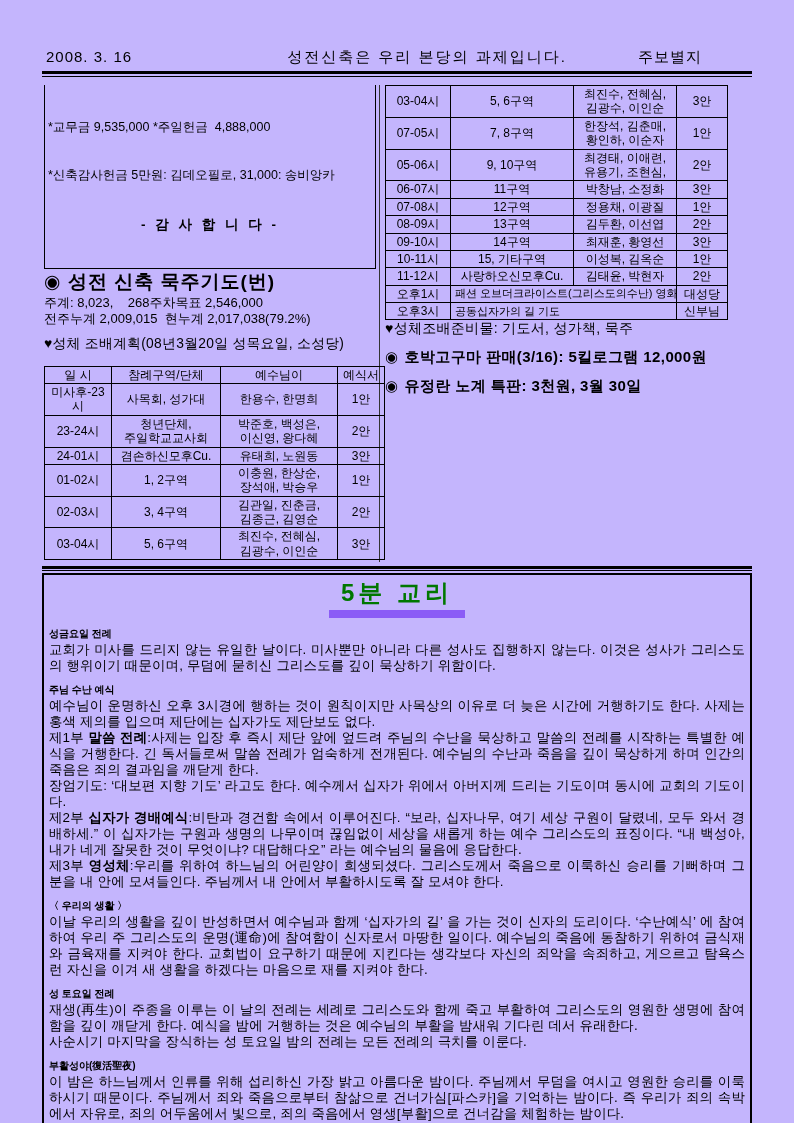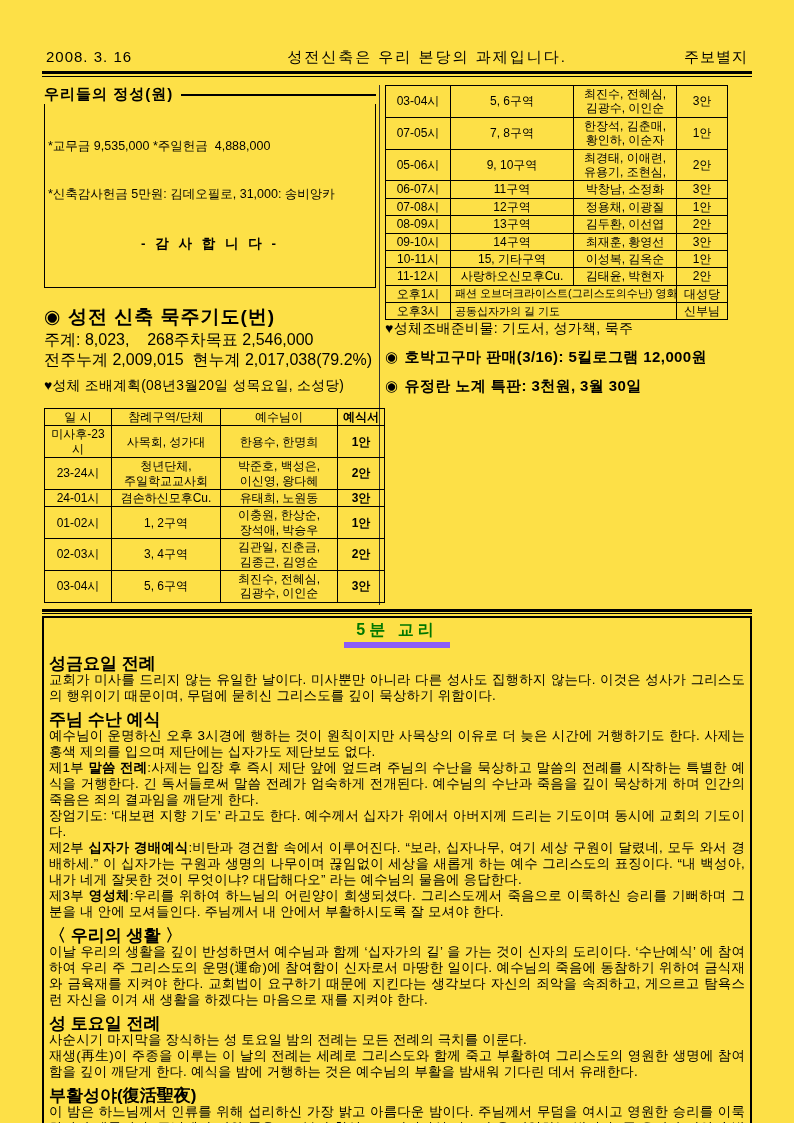--- a/index.html
+++ b/index.html
@@ -1,88 +1,84 @@
 <!DOCTYPE html>
 <html lang="ko"><head>
 <meta charset="utf-8">
 <style>
   html,body{margin:0;padding:0;background:#fff;}
   body{font-family:"Liberation Sans","DejaVu Sans",sans-serif;color:#000;}
-  .page{position:relative;width:794px;height:1123px;background:#fde047;overflow:hidden;}
+  .page{position:relative;width:794px;height:1123px;background:#c4b5fd;overflow:hidden;}
   .content{position:absolute;left:42px;top:48px;width:710px;}
 
   
   .hdr{display:flex;align-items:baseline;font-size:15px;letter-spacing:1px;padding:0 4px;}
   .hdr-date{width:170px;}
   .hdr-title{flex:1;text-align:center;letter-spacing:2px;}
-  .hdr-right{width:110px;text-align:right;}
+  .hdr-right{width:110px;text-align:left;}
   .dblrule{border-top:3px solid #000;height:2px;border-bottom:1px solid #000;margin-top:4px;}
 
   
   .cols{display:flex;margin-top:8px;}
   .col-left{width:338px;border-right:1px solid #333;padding:0 3px 2px 2px;box-sizing:border-box;}
   .col-right{width:334px;padding-left:5px;box-sizing:border-box;}
 
   
   .obox-head{display:flex;align-items:center;font-weight:bold;font-size:15px;letter-spacing:1px;}
   .obox-line{flex:1;height:0;border-top:2px solid #000;margin-left:8px;}
   .obox-body{border:1px solid #000;border-top:none;padding:1px 3px 2px;font-size:12.5px;line-height:1.3;white-space:pre-wrap;}
   .obox-thanks{text-align:center;font-weight:bold;font-size:13.5px;letter-spacing:3px;}
 
-  .rosary-h{font-size:19px;font-weight:bold;letter-spacing:1px;margin-top:16px;white-space:nowrap;}
-  .rosary-lines div{font-size:16px;line-height:1.25;white-space:pre-wrap;}
+  .rosary-h{font-size:19px;font-weight:bold;letter-spacing:1px;margin-top:0;white-space:nowrap;}
+  .rosary-lines div{font-size:13px;line-height:1.25;white-space:pre-wrap;}
 
   .ador-h{font-size:13.8px;margin-top:7px;margin-bottom:13px;letter-spacing:0.3px;}
 
   table.grid{border-collapse:collapse;width:100%;font-size:12px;table-layout:fixed;}
   .grid td,.grid th{border:1px solid #000;text-align:center;padding:1px 2px;line-height:1.2;white-space:pre-line;overflow:hidden;font-weight:normal;}
   .lt td:nth-child(1),.lt th:nth-child(1){width:62px;}
   .lt td:nth-child(2),.lt th:nth-child(2){width:104px;}
   .lt td:nth-child(3),.lt th:nth-child(3){width:112px;}
-  .lt td:nth-child(4),.lt th:nth-child(4){width:42px;font-weight:bold;}
+  .lt td:nth-child(4),.lt th:nth-child(4){width:42px;}
   .rt td:nth-child(1){width:60px;}
   .rt td:nth-child(2){width:118px;}
   .rt td:nth-child(3){width:98px;}
   .rt td:nth-child(4){width:46px;}
   .grid td.merged{text-align:left;white-space:nowrap;font-size:11px;padding-left:4px;}
 
   .supplies{font-size:14px;letter-spacing:0.3px;}
   .notice{font-size:15px;font-weight:bold;margin-top:10px;letter-spacing:0.4px;}
   .notice .sym{margin-right:6px;}
 
   
   .prebox-rule{border-top:3px solid #000;height:1px;border-bottom:1px solid #000;margin-top:4px;}
   .catbox{border:2px solid #000;margin-top:2px;padding:1px 5px 10px 5px;}
   .cat-title-wrap{text-align:center;margin:1px 0 2px;}
-  .cat-title{display:inline-block;color:#007700;font-size:16px;font-weight:bold;letter-spacing:4px;border-bottom:6px solid #8b5cf6;padding:0 12px 1px;}
-  .cat-h{font-weight:bold;font-size:17px;line-height:16px;margin-top:8px;}
+  .cat-title{display:inline-block;color:#007700;font-size:24px;font-weight:bold;letter-spacing:4px;border-bottom:8px solid #8b5cf6;padding:0 12px 1px;}
+  .cat-h{font-weight:bold;font-size:10px;line-height:16px;margin-top:8px;}
   .cat-p{font-size:13.4px;line-height:16px;text-align:justify;letter-spacing:0.2px;}
   .cat-p .b{font-weight:bold;}
 </style>
 </head>
 <body>
 
 <div class="page">
   <div class="content">
 
     <div class="hdr">
       <span class="hdr-date">2008. 3. 16</span>
       <span class="hdr-title">성전신축은 우리 본당의 과제입니다.</span>
       <span class="hdr-right">주보별지</span>
     </div>
     <div class="dblrule"></div>
 
     <div class="cols">
 
       <div class="col-left">
         <div class="obox">
-          <div class="obox-head">
-            <span>우리들의 정성(원)</span>
-            <span class="obox-line"></span>
-          </div>
           <div class="obox-body">
             <div>*교무금 9,535,000 *주일헌금  4,888,000</div>
             <div>*신축감사헌금 5만원: 김데오필로, 31,000: 송비앙카</div>
             <div class="obox-thanks">- 감 사 합 니 다 -</div>
           </div>
         </div>
 
         <div class="rosary-h">
           <span class="sym">◉</span>
           <span>성전 신축 묵주기도(번)</span>
@@ -248,21 +244,21 @@
           <div class="cat-p"><span>교회가 미사를 드리지 않는 유일한 날이다. 미사뿐만 아니라 다른 성사도 집행하지 않는다. 이것은 성사가 그리스도의 행위이기 때문이며, 무덤에 묻히신 그리스도를 깊이 묵상하기 위함이다.</span></div>
           <div class="cat-h">주님 수난 예식</div>
           <div class="cat-p"><span>예수님이 운명하신 오후 3시경에 행하는 것이 원칙이지만 사목상의 이유로 더 늦은 시간에 거행하기도 한다. 사제는 홍색 제의를 입으며 제단에는 십자가도 제단보도 없다.</span></div>
           <div class="cat-p"><span>제1부 </span><span class="b">말씀 전례</span><span>:사제는 입장 후 즉시 제단 앞에 엎드려 주님의 수난을 묵상하고 말씀의 전례를 시작하는 특별한 예식을 거행한다. 긴 독서들로써 말씀 전례가 엄숙하게 전개된다. 예수님의 수난과 죽음을 깊이 묵상하게 하며 인간의 죽음은 죄의 결과임을 깨닫게 한다.</span></div>
           <div class="cat-p"><span>장엄기도: ‘대보편 지향 기도’ 라고도 한다. 예수께서 십자가 위에서 아버지께 드리는 기도이며 동시에 교회의 기도이다.</span></div>
           <div class="cat-p"><span>제2부 </span><span class="b">십자가 경배예식</span><span>:비탄과 경건함 속에서 이루어진다. “보라, 십자나무, 여기 세상 구원이 달렸네, 모두 와서 경배하세.” 이 십자가는 구원과 생명의 나무이며 끊임없이 세상을 새롭게 하는 예수 그리스도의 표징이다. “내 백성아, 내가 네게 잘못한 것이 무엇이냐? 대답해다오” 라는 예수님의 물음에 응답한다.</span></div>
           <div class="cat-p"><span>제3부 </span><span class="b">영성체</span><span>:우리를 위하여 하느님의 어린양이 희생되셨다. 그리스도께서 죽음으로 이룩하신 승리를 기뻐하며 그분을 내 안에 모셔들인다. 주님께서 내 안에서 부활하시도록 잘 모셔야 한다.</span></div>
           <div class="cat-h">〈 우리의 생활 〉</div>
           <div class="cat-p"><span>이날 우리의 생활을 깊이 반성하면서 예수님과 함께 ‘십자가의 길’ 을 가는 것이 신자의 도리이다. ‘수난예식’ 에 참여하여 우리 주 그리스도의 운명(運命)에 참여함이 신자로서 마땅한 일이다. 예수님의 죽음에 동참하기 위하여 금식재와 금육재를 지켜야 한다. 교회법이 요구하기 때문에 지킨다는 생각보다 자신의 죄악을 속죄하고, 게으르고 탐욕스런 자신을 이겨 새 생활을 하겠다는 마음으로 재를 지켜야 한다.</span></div>
           <div class="cat-h">성 토요일 전례</div>
+          <div class="cat-p"><span>재생(再生)이 주종을 이루는 이 날의 전례는 세례로 그리스도와 함께 죽고 부활하여 그리스도의 영원한 생명에 참여함을 깊이 깨닫게 한다. 예식을 밤에 거행하는 것은 예수님의 부활을 밤새워 기다린 데서 유래한다.</span></div>
           <div class="cat-p"><span>사순시기 마지막을 장식하는 성 토요일 밤의 전례는 모든 전례의 극치를 이룬다.</span></div>
-          <div class="cat-p"><span>재생(再生)이 주종을 이루는 이 날의 전례는 세례로 그리스도와 함께 죽고 부활하여 그리스도의 영원한 생명에 참여함을 깊이 깨닫게 한다. 예식을 밤에 거행하는 것은 예수님의 부활을 밤새워 기다린 데서 유래한다.</span></div>
           <div class="cat-h">부활성야(復活聖夜)</div>
           <div class="cat-p"><span>이 밤은 하느님께서 인류를 위해 섭리하신 가장 밝고 아름다운 밤이다. 주님께서 무덤을 여시고 영원한 승리를 이룩하시기 때문이다. 주님께서 죄와 죽음으로부터 참삶으로 건너가심[파스카]을 기억하는 밤이다. 즉 우리가 죄의 속박에서 자유로, 죄의 어두움에서 빛으로, 죄의 죽음에서 영생[부활]으로 건너감을 체험하는 밤이다.</span></div>
         </div>
     </div>
 
   </div>
 </div>
 
 </body></html>

